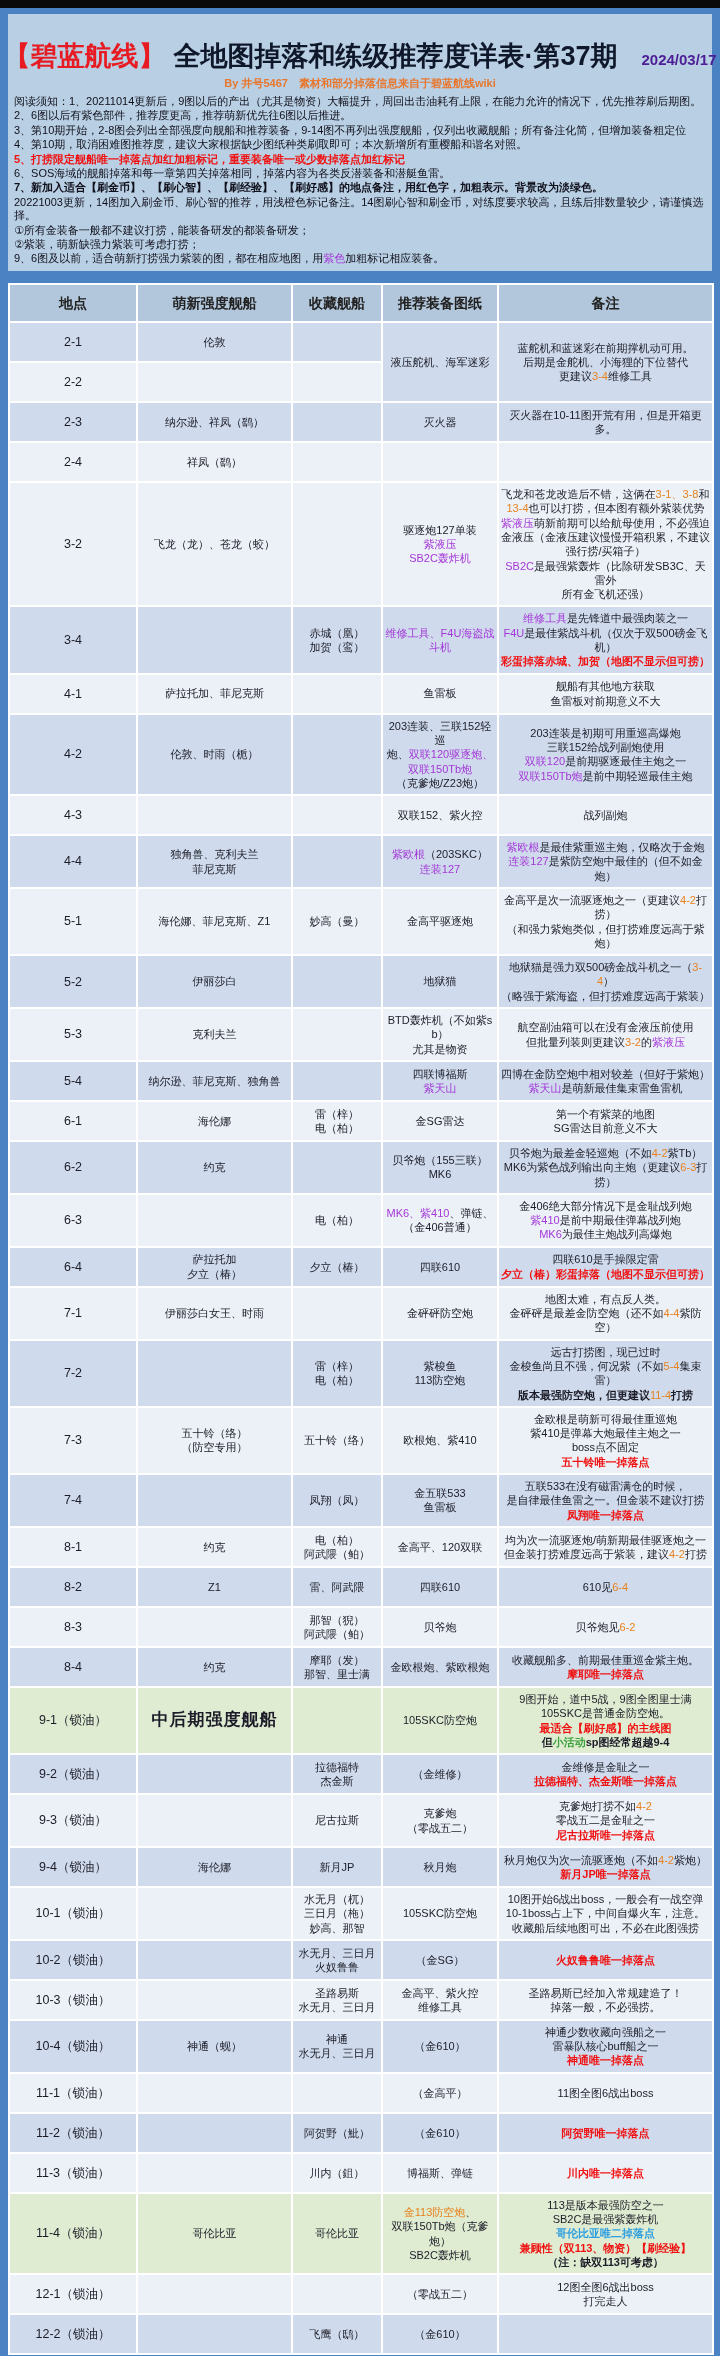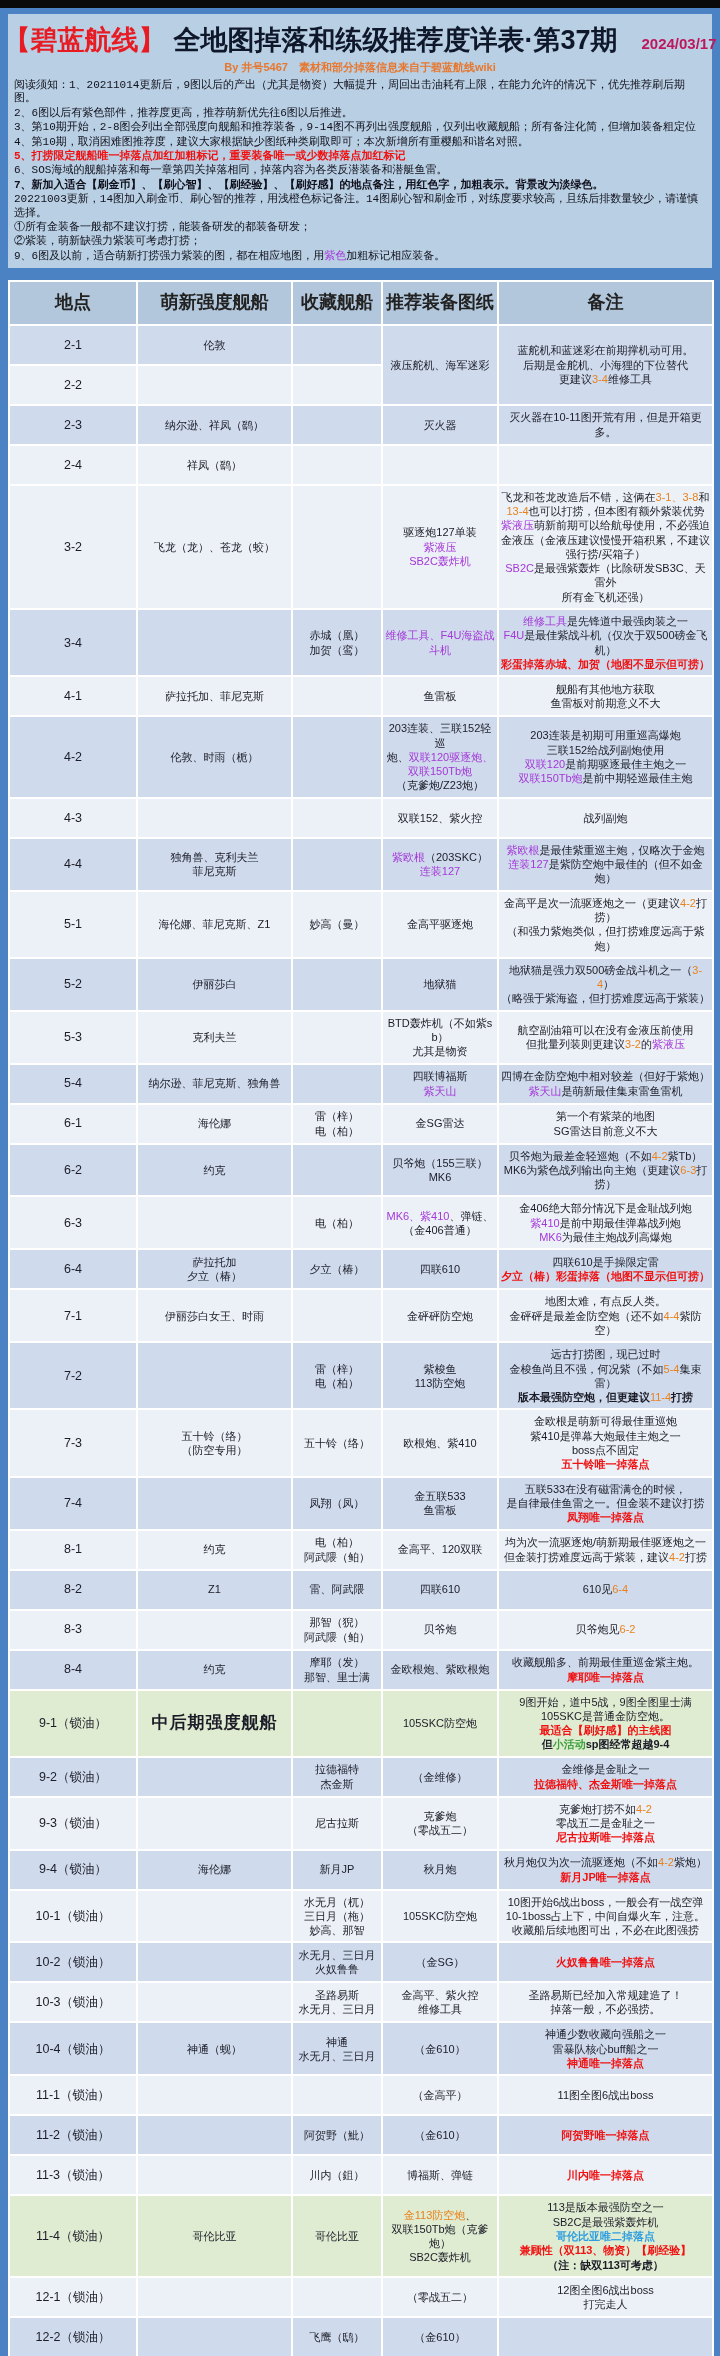--- a/index.html
+++ b/index.html
@@ -1,30 +1,30 @@
 <!DOCTYPE html>
 <html><head>
 <meta charset="utf-8">
 <style>
   html,body{margin:0;padding:0;}
   body{width:720px;background:#4b82c4;font-family:"Liberation Sans","DejaVu Sans",sans-serif;}
   .topbar{height:8px;background:#0a0a0a;}
-  .panel{margin:6px 8px 12px 8px;background:#b9cfe3;padding:8px 6px 4px 6px;}
+  .panel{margin:6px 8px 12px 8px;background:#b9cfe3;padding:24px 6px 4px 6px;}
   .title-row{display:flex;justify-content:center;align-items:baseline;gap:8px;white-space:nowrap;}
   .t-bracket{color:#e81b22;font-size:27px;font-weight:bold;}
   .t-main{color:#0f172a;font-size:27px;font-weight:bold;}
-  .t-date{color:#be185d;font-size:15px;font-weight:bold;margin-left:16px;}
+  .t-date{color:#4c1d95;font-size:15px;font-weight:bold;margin-left:16px;}
   .byline{text-align:center;color:#e8772d;font-size:11px;font-weight:bold;margin:2px 0 4px 0;}
   .notes{font-size:11px;line-height:1.22;color:#10101c;text-align:left;}
-  .note-ln{margin:1px 0;font-family:Liberation Mono, monospace;}
+  .note-ln{margin:1px 0;}
   table{border-collapse:collapse;table-layout:fixed;width:704px;margin:6px 8px 8px 8px;background:#fff;}
   th,td{border:2px solid #ffffff;text-align:center;vertical-align:middle;padding:4px 2px;
         font-size:11px;line-height:1.3;color:#1c1c28;word-break:break-all;}
   td{height:30px;}
-  thead th{background:#b2c7db;font-size:18px;font-weight:bold;color:#222;padding:9px 2px;}
+  thead th{background:#b2c7db;font-size:14px;font-weight:bold;color:#222;padding:9px 2px;}
   .c-loc{font-size:12.5px;}
   .col-loc{width:128px;}.col-ships{width:155px;}.col-collect{width:90px;}
   .col-bp{width:116px;}.col-note{width:215px;}
   .bg-a td{background:#cfdbec;}
   .bg-b td{background:#ecf0f7;}
   .bg-g td{background:#dfecd1;}
   .s-r{color:#f01212;font-weight:bold;}
   .s-o{color:#e8821e;}
   .s-p{color:#a438d8;}
   .s-u{color:#2f9ee0;font-weight:bold;}

